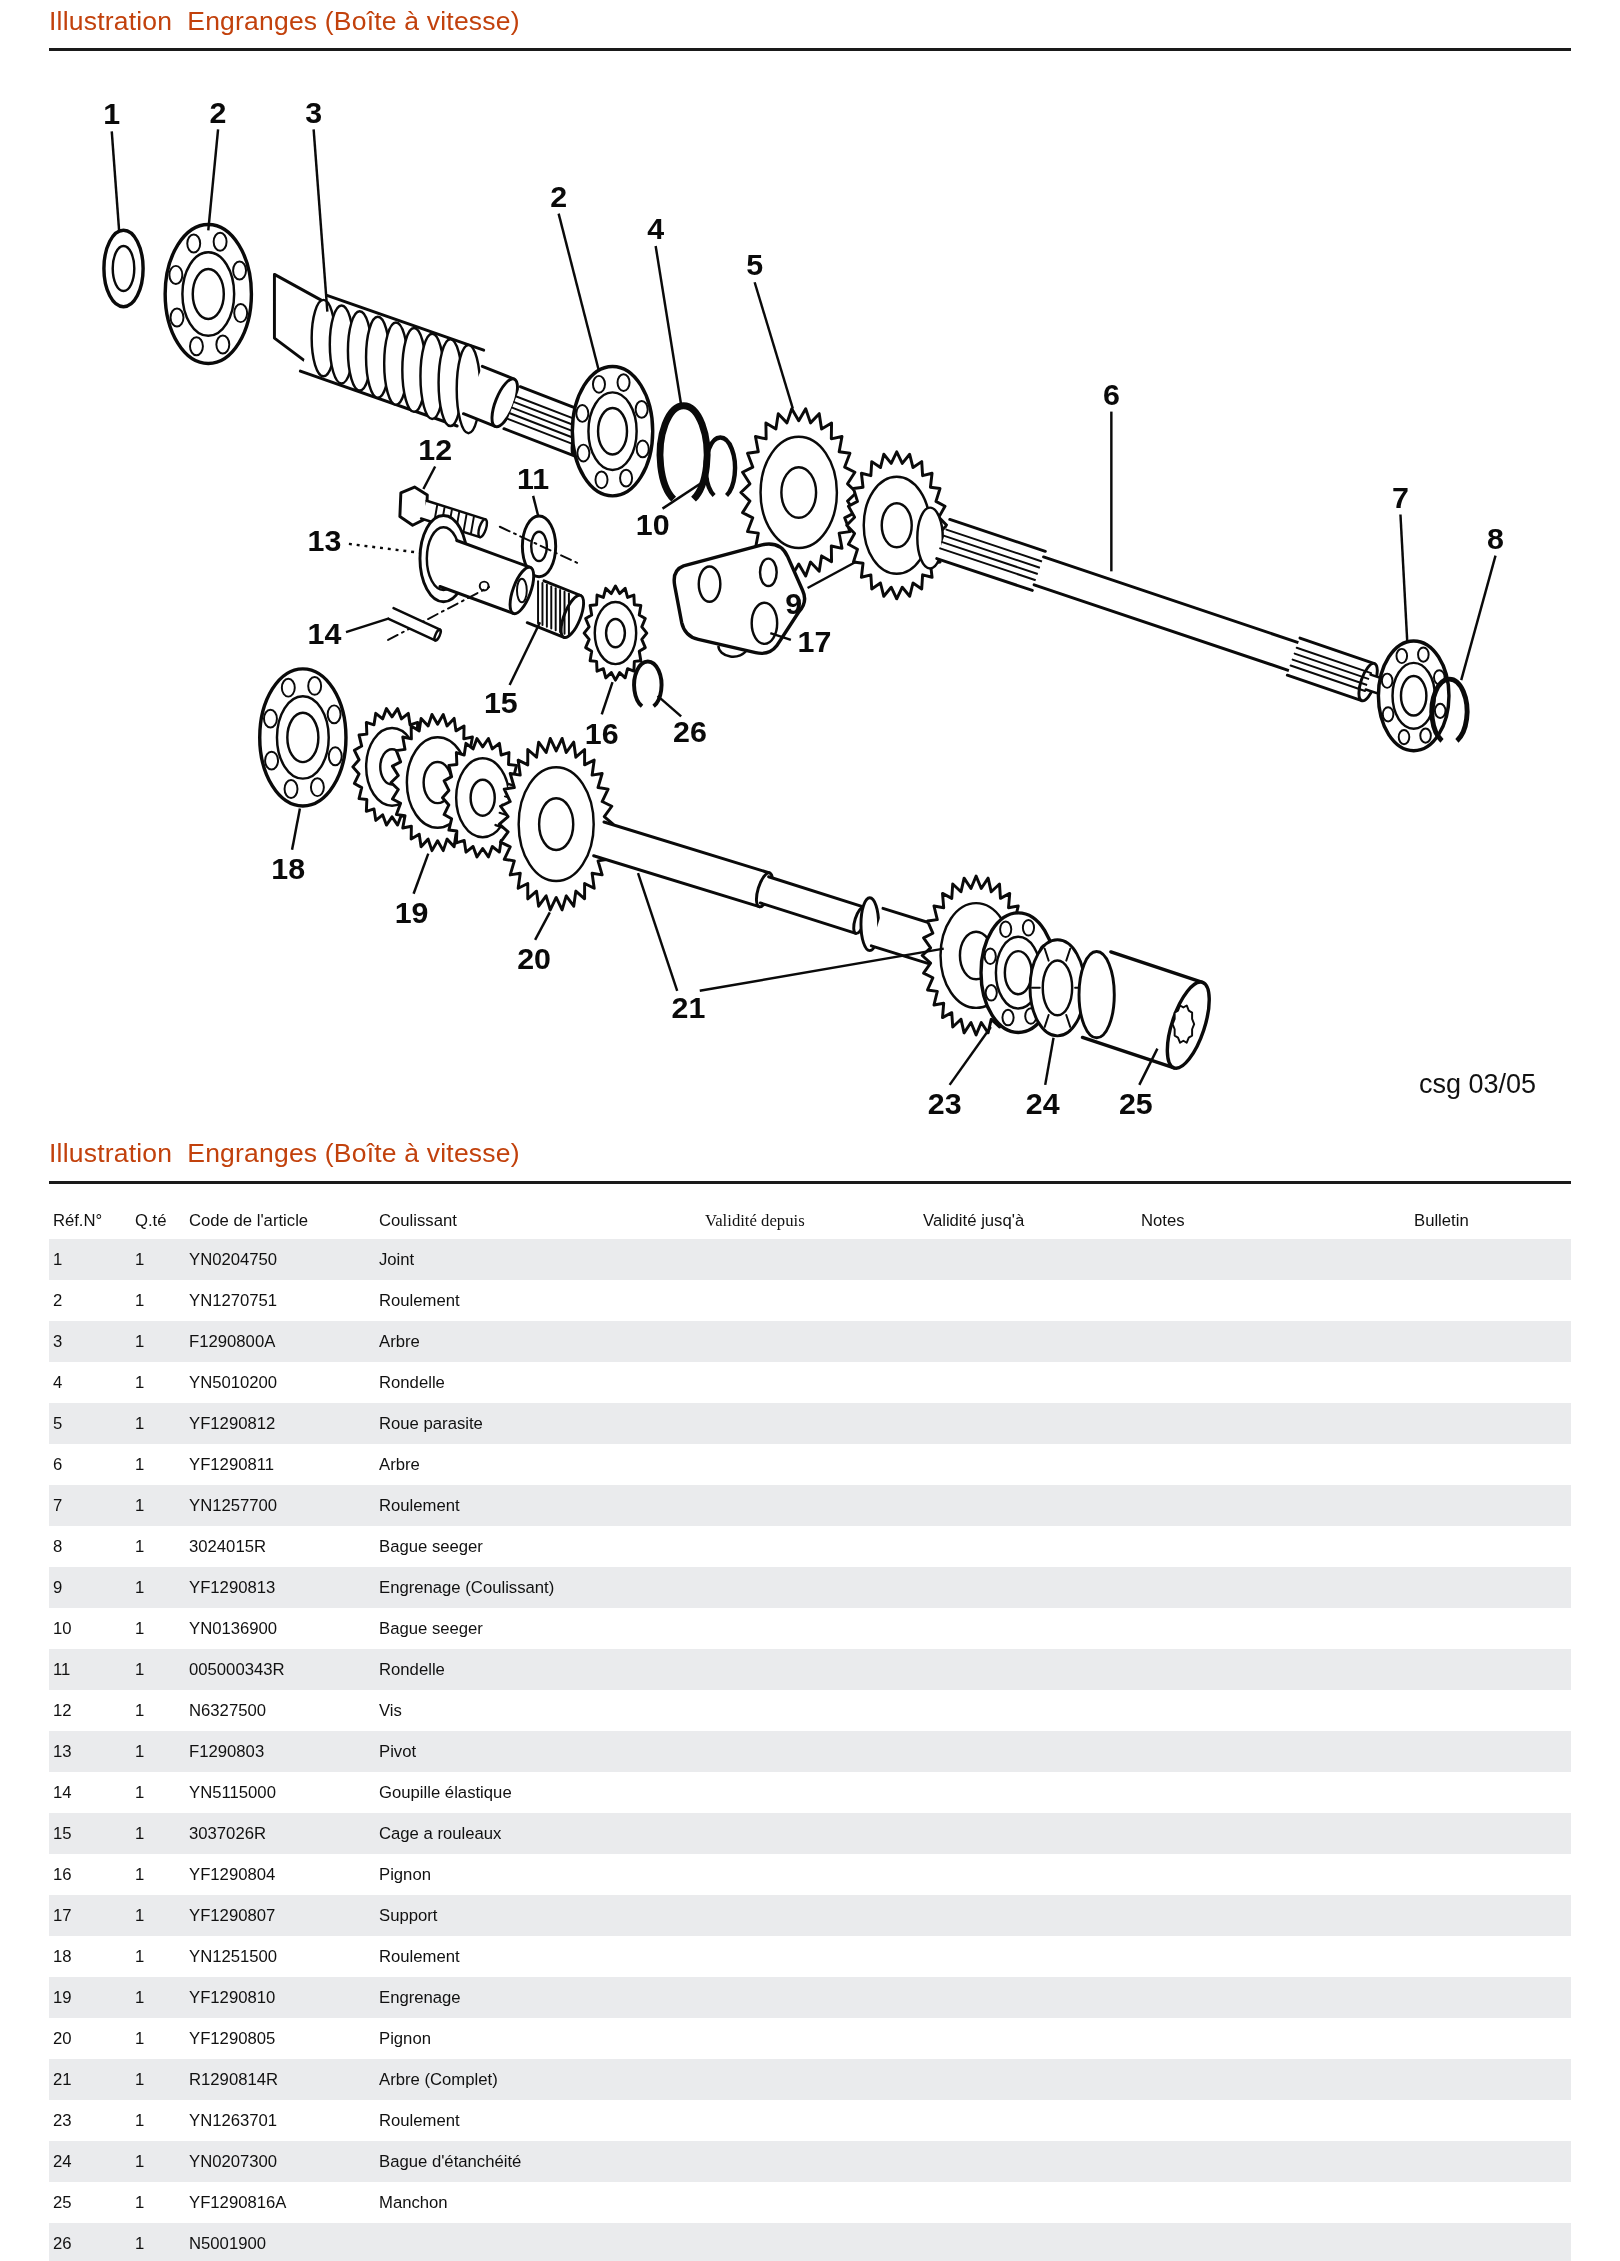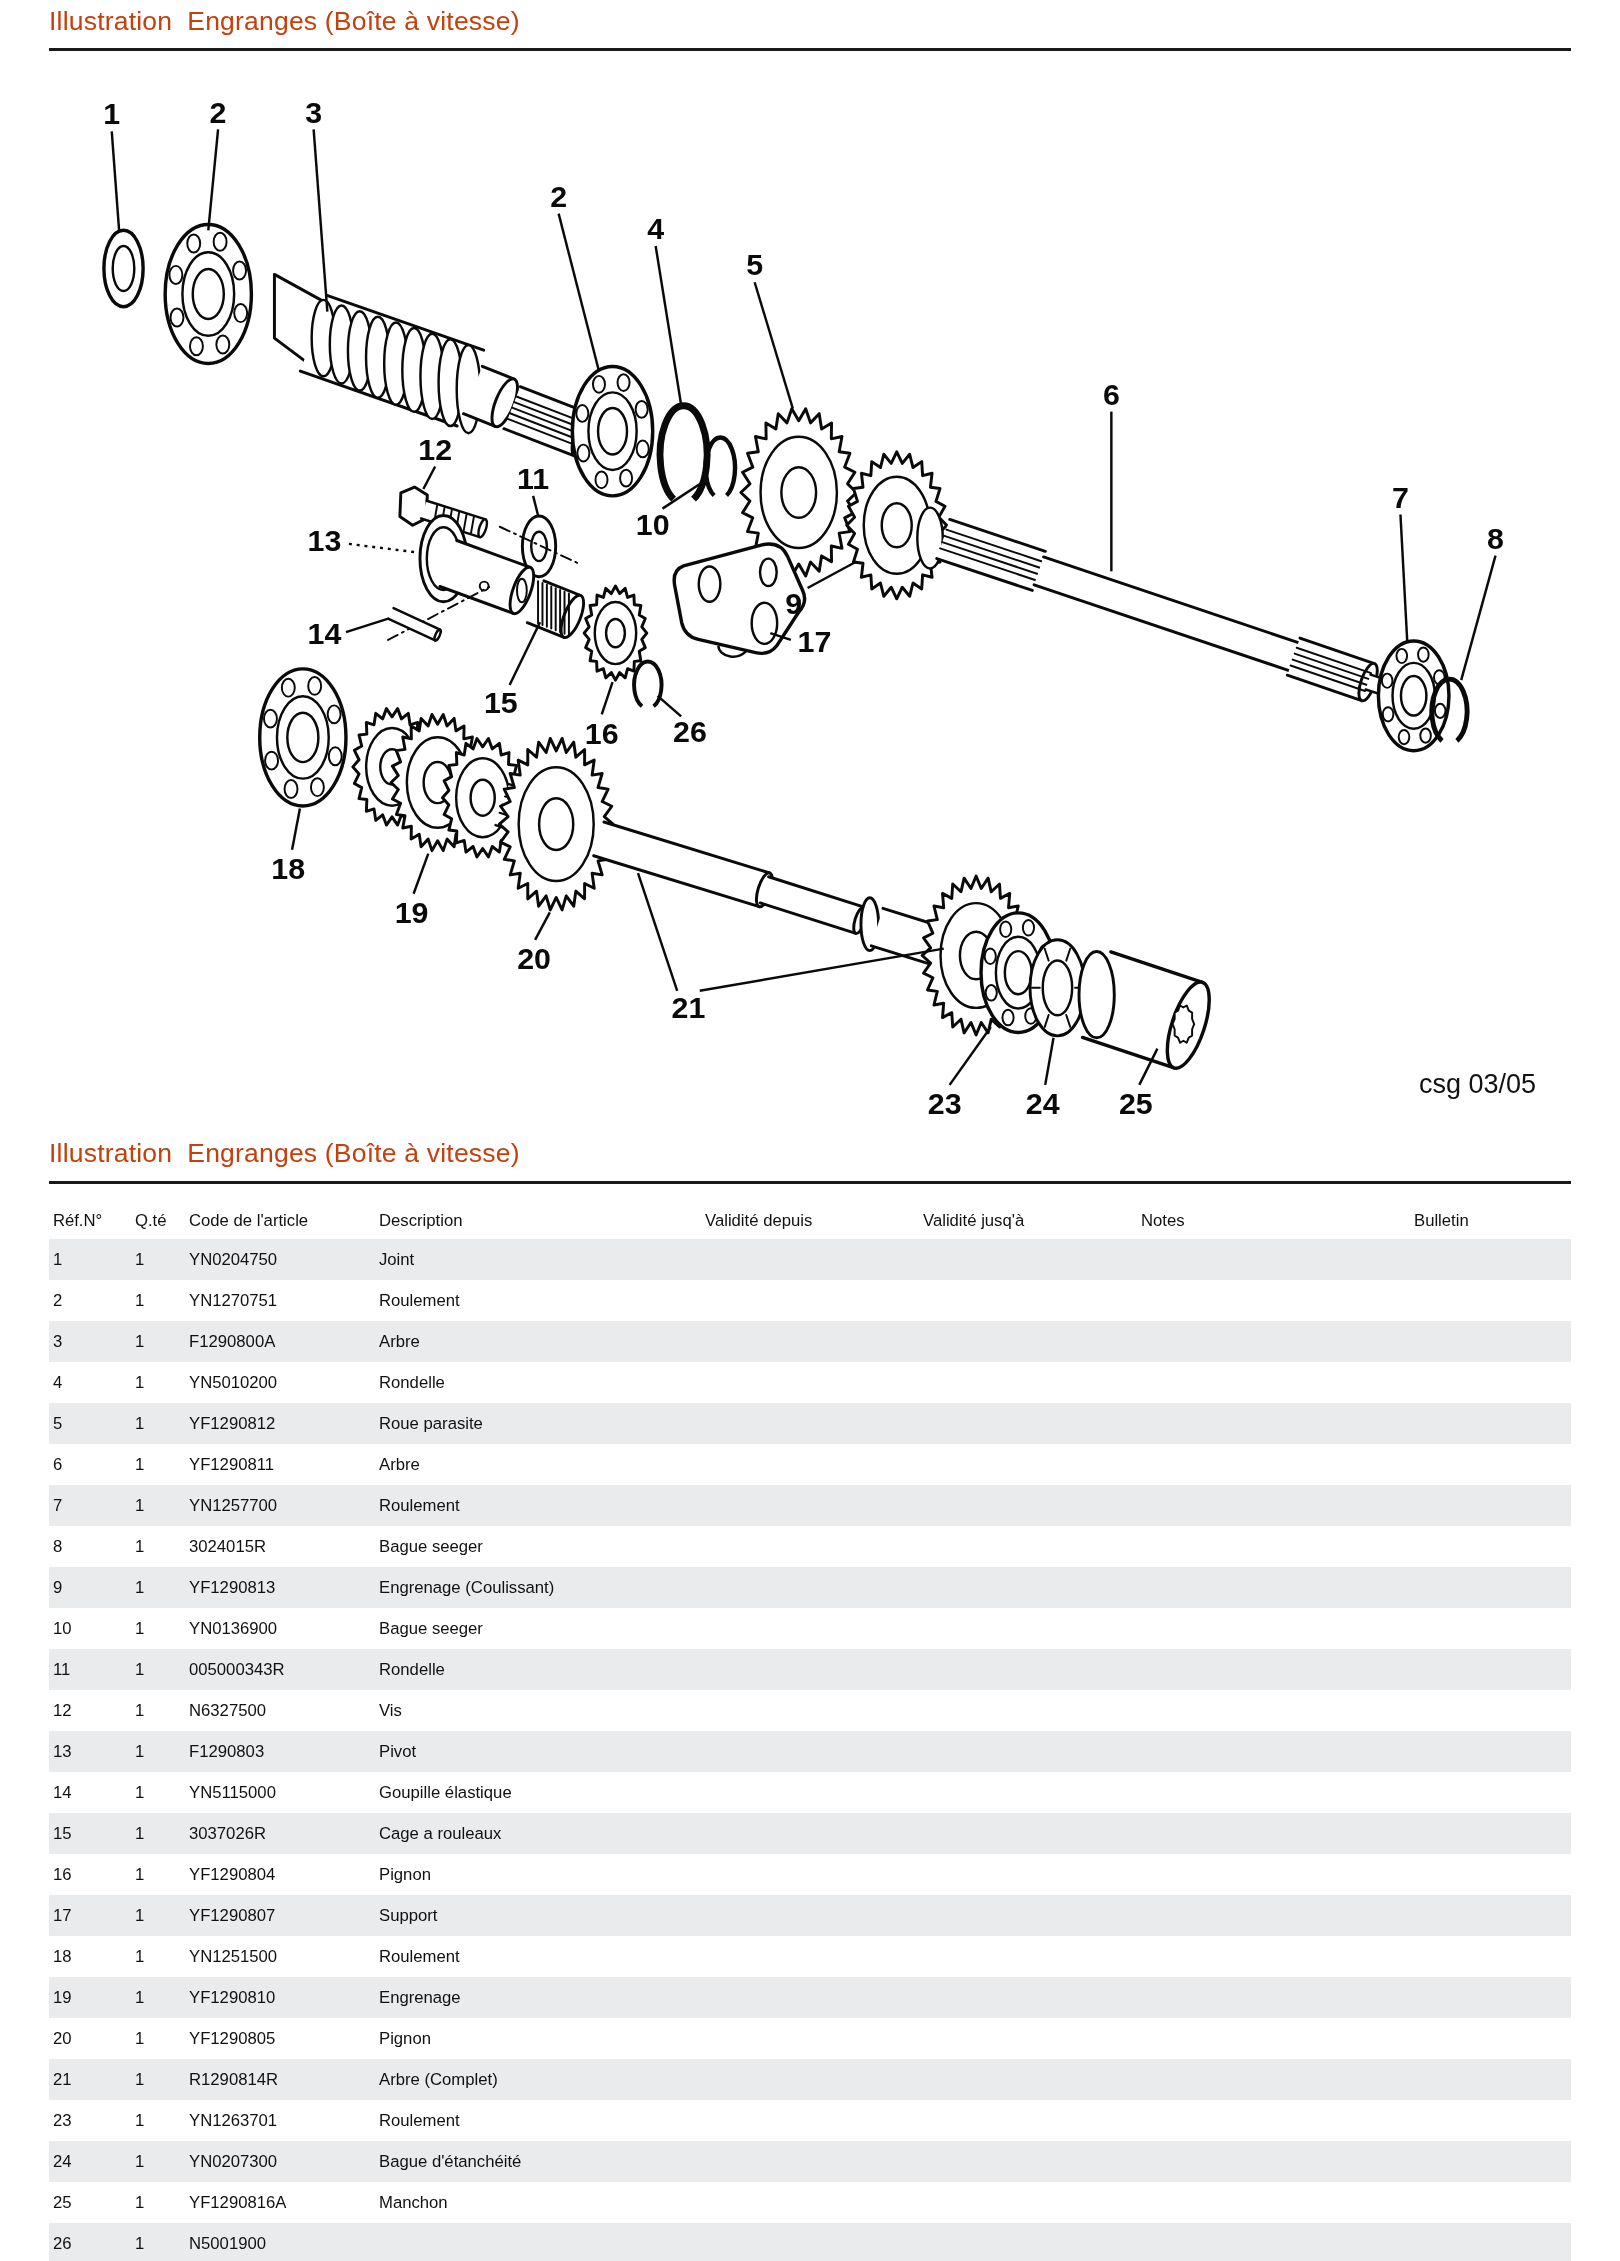--- a/index.html
+++ b/index.html
@@ -11,21 +11,21 @@
   .title-table{top:1138px;}
   .rule{position:absolute;left:49px;width:1522px;height:3.4px;background:#1a1a1a;}
   .rule-top{top:48px;}
   .rule-table{top:1181px;}
   .diagram-svg{position:absolute;left:0;top:0;width:1620px;height:1127px;}
   .figure-credit{position:absolute;left:1419px;top:1069px;font-size:27px;color:#111;}
   .parts-table{position:absolute;left:49px;top:1200px;width:1522px;}
   .thead{position:relative;height:39px;font-size:16.7px;color:#111;}
   .thead span{position:absolute;top:10.8px;white-space:pre;}
   .col-ref{left:3.9px;}   .col-qty{left:86px;}  .col-code{left:140px;} .col-desc{left:330px;}
-  .col-from{left:656px;} .col-to{left:874px;} .col-notes{left:1092px;} .col-bull{left:1365px;}
+  .col-from{left:656px;font-family:Liberation Serif, serif;} .col-to{left:874px;} .col-notes{left:1092px;} .col-bull{left:1365px;}
   .tbody{position:relative;}
   .trow{position:relative;height:41px;font-size:16.7px;color:#111;}
   .trow.striped{background:#eaebed;}
   .trow span{position:absolute;top:50%;transform:translateY(-50%);white-space:pre;}
   .callout-num{font-family:"Liberation Sans", sans-serif;font-size:62px;font-weight:bold;fill:#0a0a0a;}
 </style>
 </head>
 <body>
 
 <div class="page">
@@ -314,21 +314,21 @@
   <div class="figure-credit">csg 03/05</div>
 
   <h1 class="doc-title title-table">Illustration  Engranges (Boîte à vitesse)</h1>
   <div class="rule rule-table"></div>
 
   <div class="parts-table">
     <div class="thead">
       <span class="col-ref">Réf.N°</span>
       <span class="col-qty">Q.té</span>
       <span class="col-code">Code de l'article</span>
-      <span class="col-desc">Description</span>
+      <span class="col-desc">Coulissant</span>
       <span class="col-from">Validité depuis</span>
       <span class="col-to">Validité jusq'à</span>
       <span class="col-notes">Notes</span>
       <span class="col-bull">Bulletin</span>
     </div>
     <div class="tbody" id="tbody">
         <div class="trow striped">
           <span style="left: 3.9px;">1</span>
           <span style="left: 86px;">1</span>
           <span style="left: 140px;">YN0204750</span>

